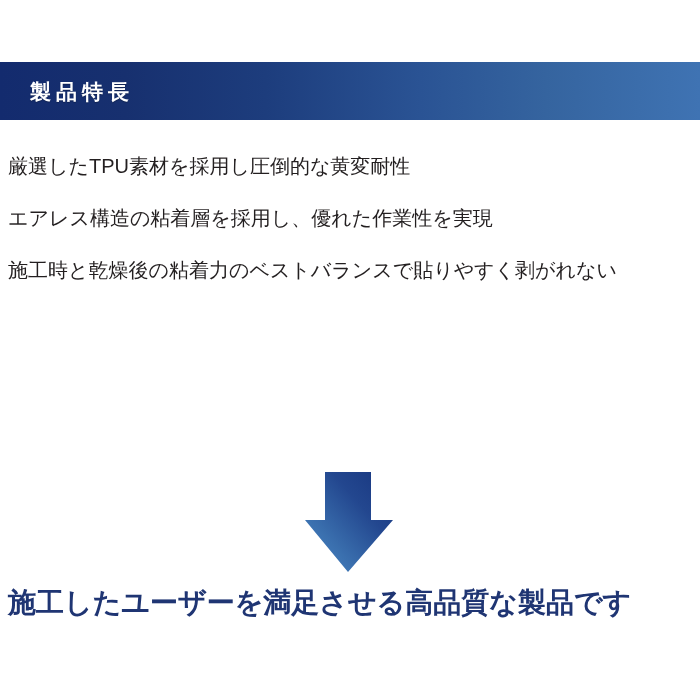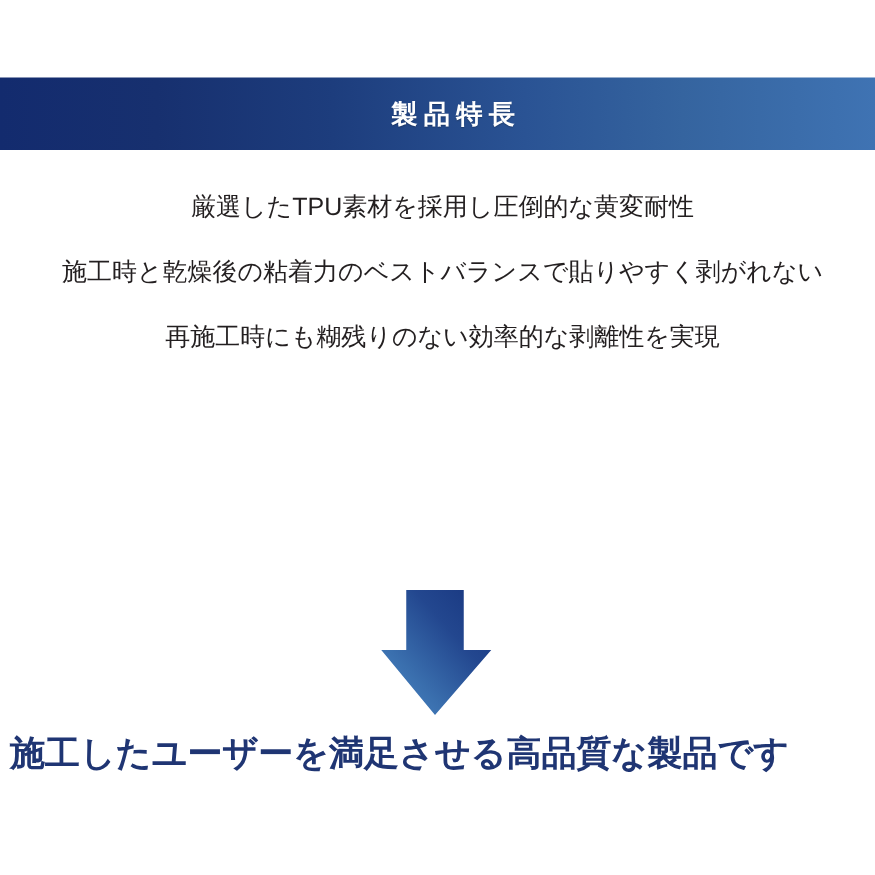--- a/index.html
+++ b/index.html
@@ -34,21 +34,20 @@
                 #132b6e 0%,
                 #17306f 18%,
                 #1d3d7d 38%,
                 #2a5394 60%,
                 #35649f 78%,
                 #3f73b3 100%);
     display: flex;
     align-items: center;
     box-sizing: border-box;
     padding-left: 30px;
-    justify-content: center;
   }
 
   .section-header-title {
     color: #ffffff;
     font-size: 21px;
     font-weight: 700;
     letter-spacing: 5px;
     line-height: 1;
     white-space: nowrap;
     text-shadow: 0 1px 1px rgba(0,0,0,0.25);
@@ -56,21 +55,20 @@
 
   
   .feature-list {
     position: absolute;
     left: 0;
     top: 140px;
     width: 700px;
     margin: 0;
     padding: 0;
     list-style: none;
-    text-align: center;
   }
 
   .feature-item {
     height: 52px;
     line-height: 52px;
     padding-left: 8px;
     box-sizing: border-box;
     color: #231f20;
     font-size: 20px;
     font-weight: 500;
@@ -113,22 +111,22 @@
 <body>
 
 <div class="page">
 
   <div class="section-header">
     <span class="section-header-title">製品特長</span>
   </div>
 
   <ul class="feature-list">
     <li class="feature-item">厳選したTPU素材を採用し圧倒的な黄変耐性</li>
+    <li class="feature-item">エアレス構造の粘着層を採用し、優れた作業性を実現</li>
     <li class="feature-item">施工時と乾燥後の粘着力のベストバランスで貼りやすく剥がれない</li>
-    <li class="feature-item">再施工時にも糊残りのない効率的な剥離性を実現</li>
   </ul>
 
   <div class="arrow-wrap">
     <svg viewBox="0 0 92 106" xmlns="http://www.w3.org/2000/svg" aria-hidden="true">
       <defs>
         <linearGradient id="arrowGrad" x1="1" y1="0" x2="0" y2="1">
           <stop offset="0%" stop-color="#17357e"></stop>
           <stop offset="35%" stop-color="#23478f"></stop>
           <stop offset="70%" stop-color="#3a6fae"></stop>
           <stop offset="100%" stop-color="#4d8ac8"></stop>

